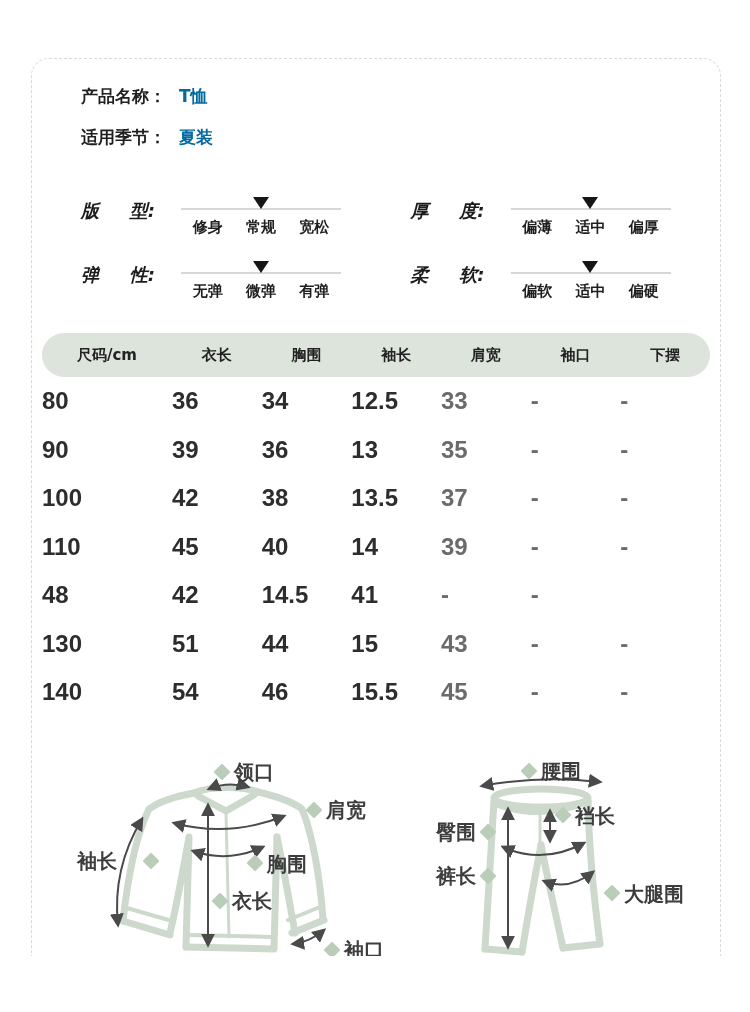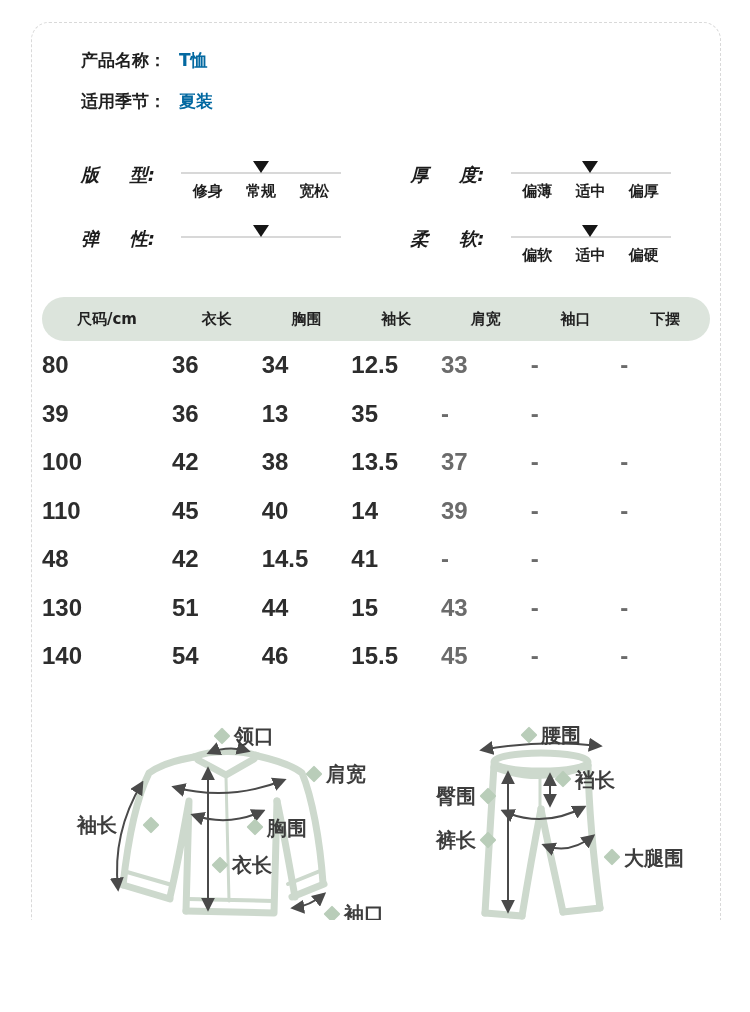--- a/index.html
+++ b/index.html
@@ -1,19 +1,19 @@
 <!DOCTYPE html>
 <html><head>
 <meta charset="utf-8">
 <style>
   * { margin:0; padding:0; box-sizing:border-box; }
   html,body { background:#fff; }
   .page {
     position:relative; width:750px; height:920px; background:#ffffff;
-    font-family:"DejaVu Sans", sans-serif; color:#222; overflow:hidden;
+    font-family:"DejaVu Sans", sans-serif; color:#222; overflow:hidden;margin-top:36px;
   }
   .card {
     position:absolute; left:31px; top:22px; width:690px; height:946px;
     border:1px dashed #d9d9d9; border-radius:18px; background:#fff;
   }
   
   .info { padding:24px 0 0 49px; }
   .info-row { display:flex; align-items:center; height:26px; margin-bottom:15px; }
   .info-label { font-size:17px; font-weight:700; color:#1f1f1f; }
   .info-value { font-size:17px; font-weight:700; color:#0369a1; margin-left:13px; }
@@ -103,20 +103,25 @@
         </div>
       </div>
       <div class="attr">
         <span class="attr-label">
             <i>弹</i>
             <i>性:</i>
           </span>
         <div class="slider">
           <div class="slider-line"></div>
           <div class="tri" style="left: 49.999%;"></div>
+          <div class="opts">
+            <span>无弹</span>
+            <span>微弹</span>
+            <span>有弹</span>
+          </div>
         </div>
       </div>
       <div class="attr">
         <span class="attr-label">
             <i>柔</i>
             <i>软:</i>
           </span>
         <div class="slider">
           <div class="slider-line"></div>
           <div class="tri" style="left: 49.999%;"></div>
@@ -142,20 +147,21 @@
       <div class="grid trow">
         <span>80</span>
           <span>36</span>
           <span>34</span>
           <span>12.5</span>
           <span>33</span>
           <span>-</span>
           <span>-</span>
       </div>
       <div class="grid trow">
+        <span>90</span>
           <span>39</span>
           <span>36</span>
           <span>13</span>
           <span>35</span>
           <span>-</span>
           <span>-</span>
       </div>
       <div class="grid trow">
         <span>100</span>
           <span>42</span>

